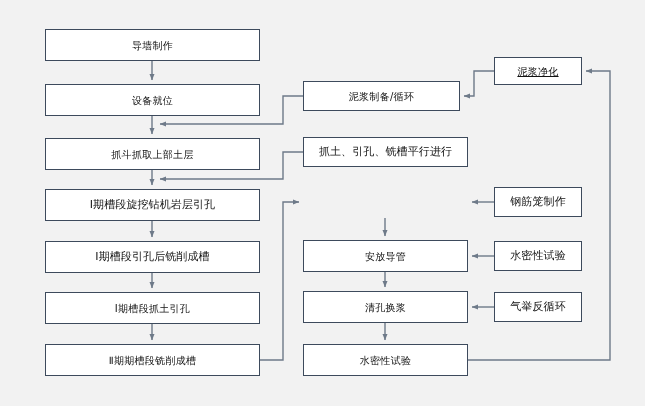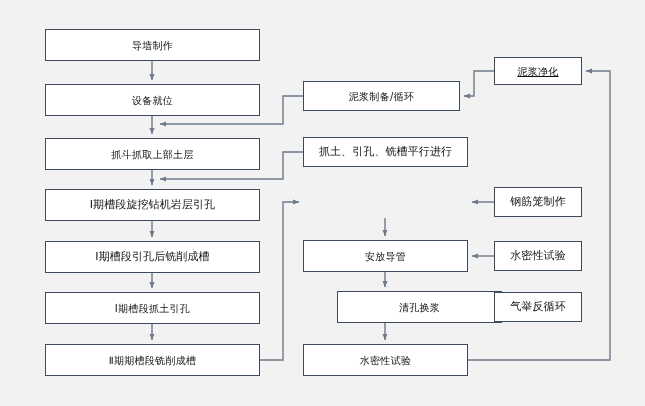--- a/index.html
+++ b/index.html
@@ -132,21 +132,21 @@
   </div>
 
   <div class="node" style="left:303px; top:240px; width:165px; height:32px;">
     <span class="node-label">安放导管</span>
   </div>
 
   <div class="node small-text" style="left:494px; top:241px; width:88px; height:30px;">
     <span class="node-label">水密性试验</span>
   </div>
 
-  <div class="node" style="left:303px; top:291px; width:165px; height:32px;margin-left:34px;">
+  <div class="node" style="left:303px; top:291px; width:165px; height:32px;">
     <span class="node-label">清孔换浆</span>
   </div>
 
   <div class="node small-text" style="left:494px; top:292px; width:88px; height:30px;">
     <span class="node-label">气举反循环</span>
   </div>
 
   <div class="node" style="left:303px; top:344px; width:165px; height:32px;">
     <span class="node-label">水密性试验</span>
   </div>

